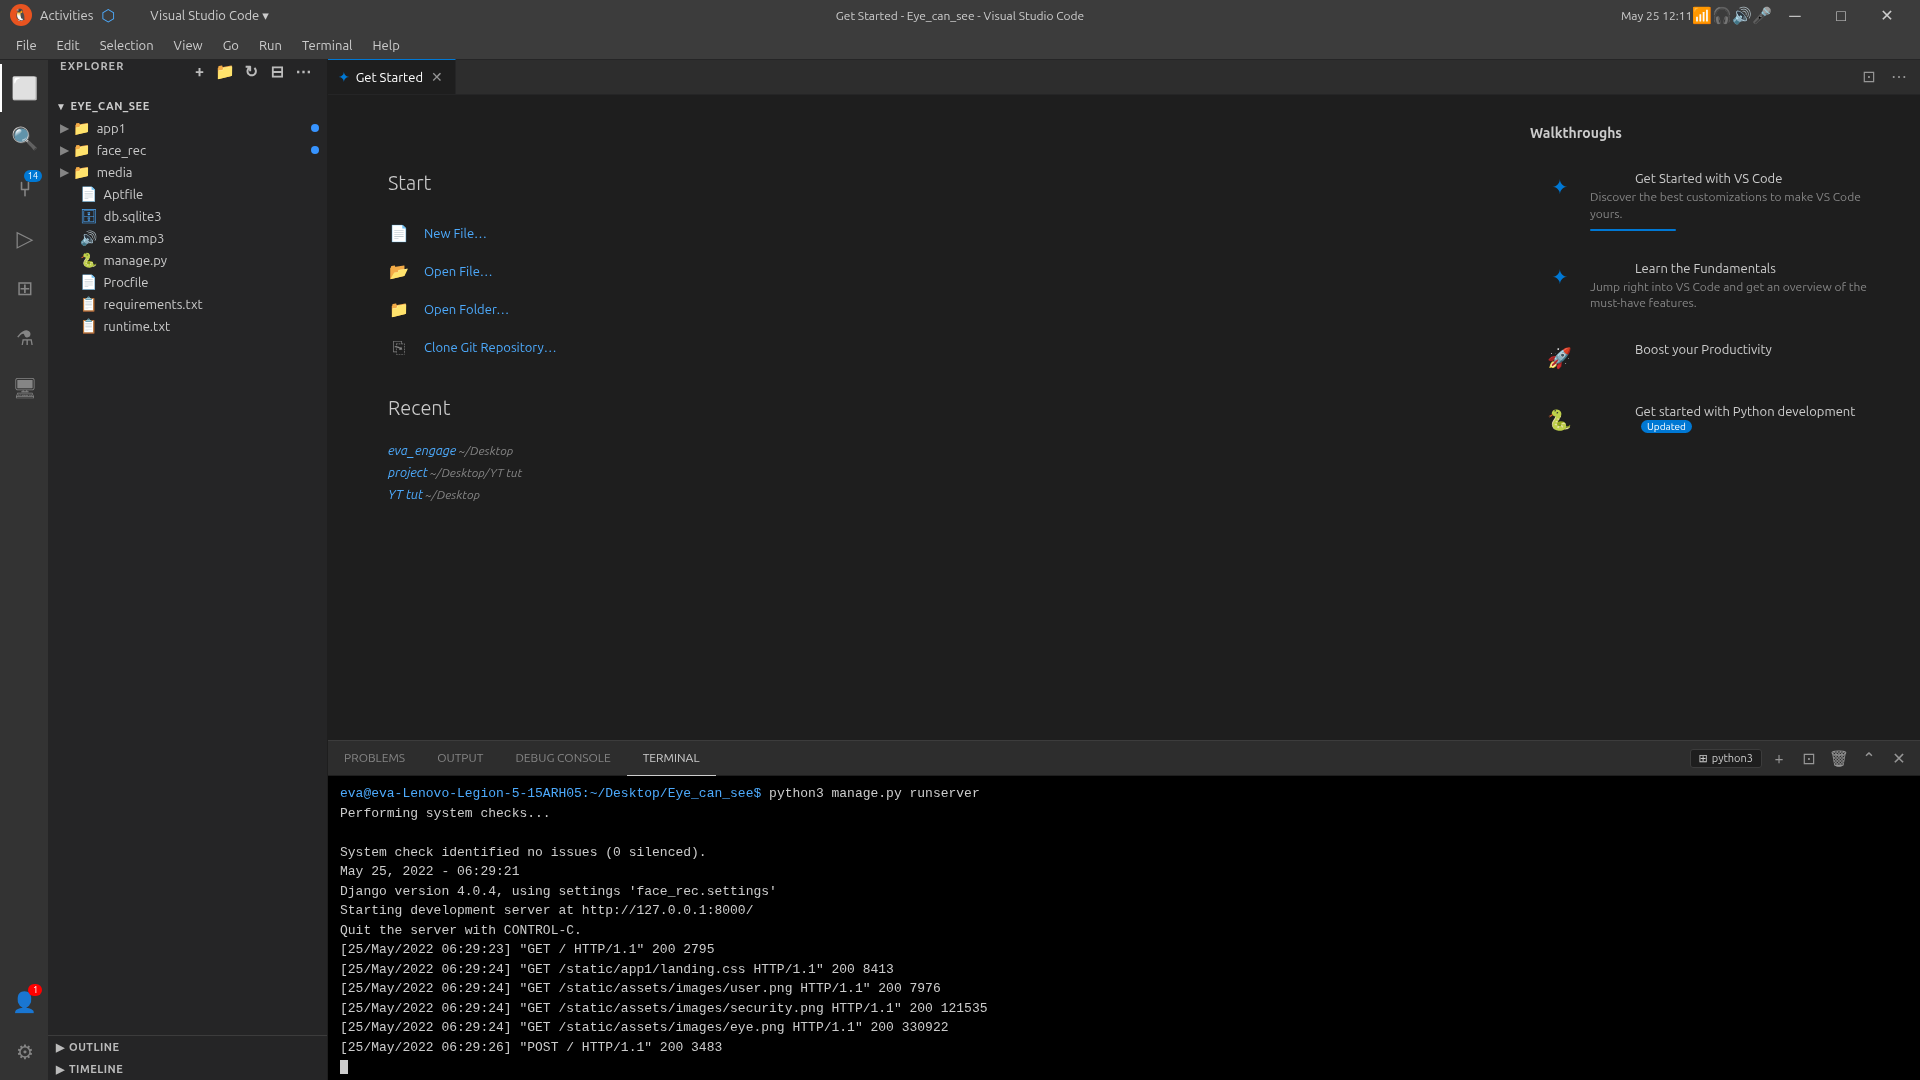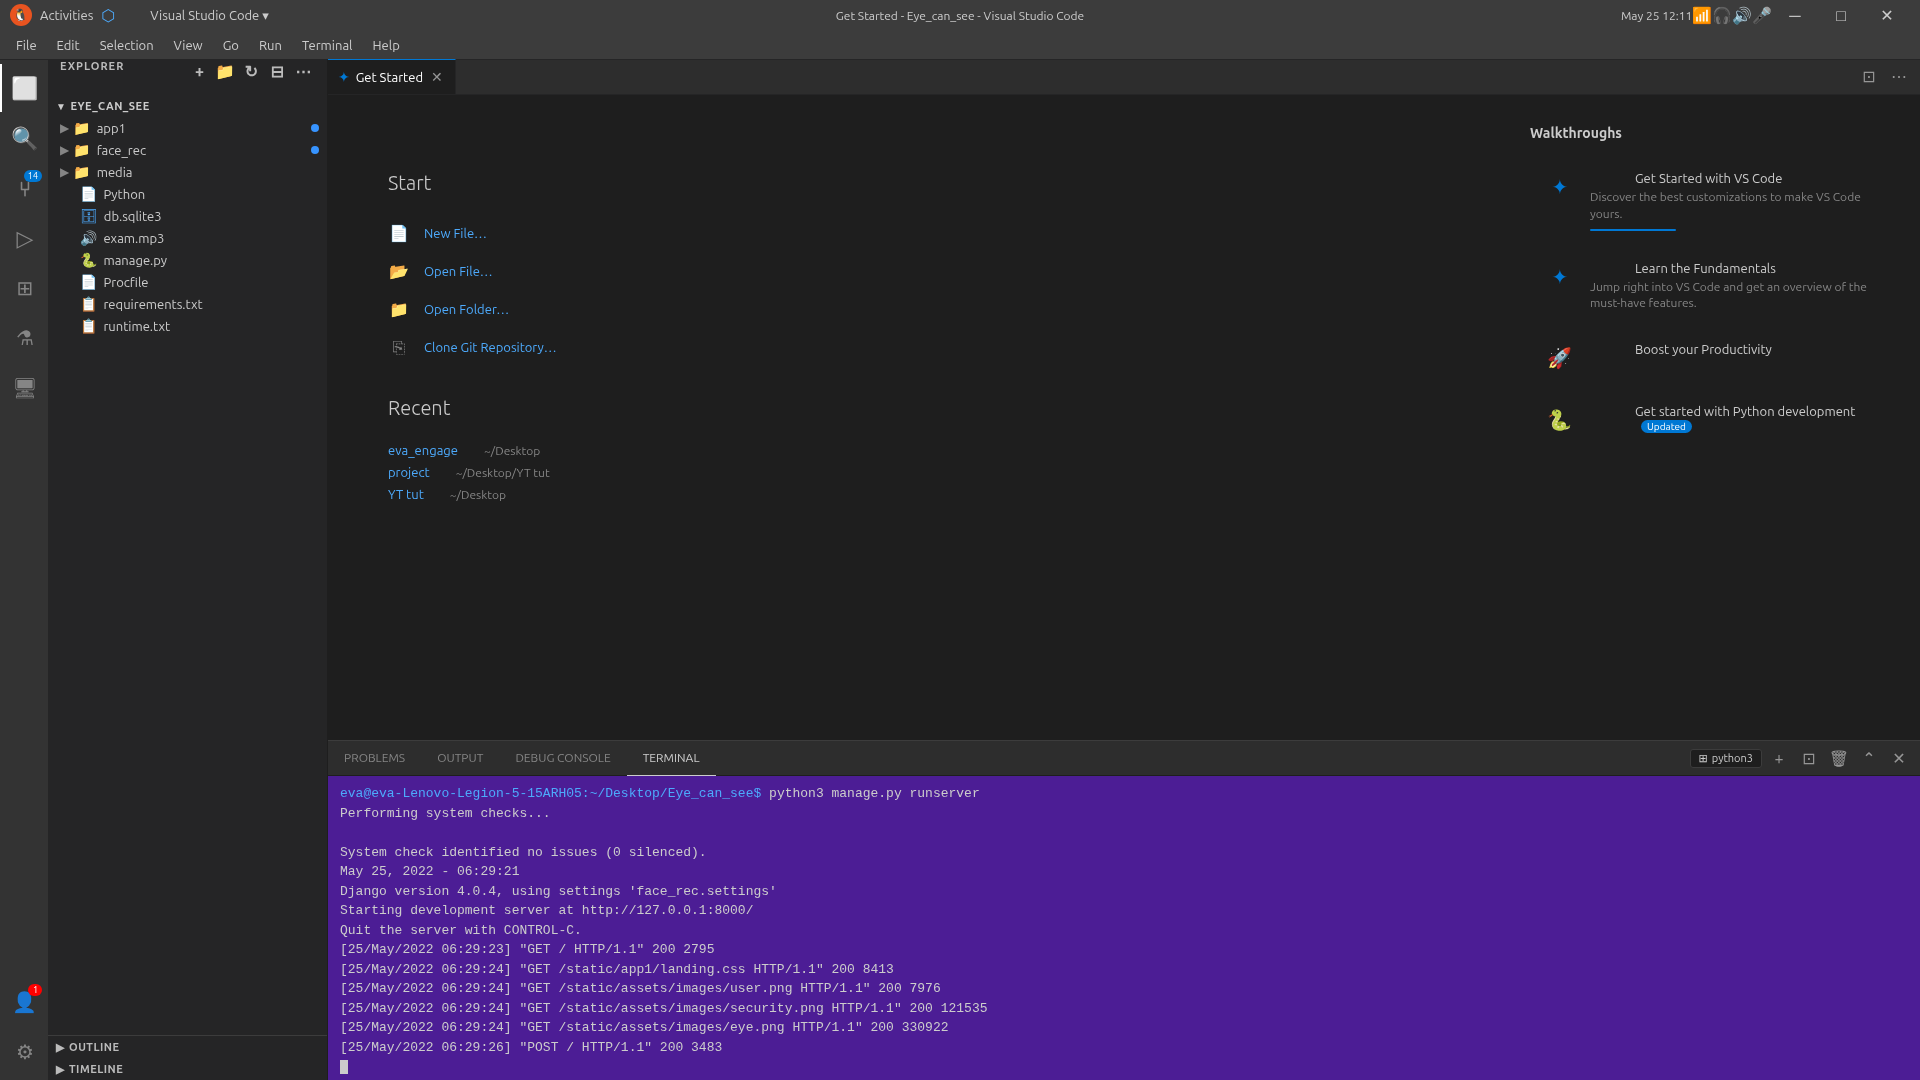--- a/index.html
+++ b/index.html
@@ -341,23 +341,24 @@
     .gs-item-text {
       color: #4daafc;
       font-size: 13px;
       text-align: right;
     }
 
     .gs-recent-section { margin-top: 30px; }
     .gs-recent-item {
       display: flex;
       align-items: baseline;
-      gap: 26px;
+      gap: 2px;
       padding: 4px 0;
       cursor: pointer;
+      font-style: italic;
     }
     .gs-recent-name {
       color: #4daafc;
       font-size: 13px;
     }
     .gs-recent-path {
       color: #858585;
       font-size: 12px;
     }
 
@@ -464,21 +465,21 @@
       border-radius: 3px;
     }
 
     #terminal-content {
       flex: 1;
       padding: 8px 12px;
       font-family: 'Courier New', monospace;
       font-size: 13px;
       color: #cccccc;
       overflow-y: auto;
-      background: #4c1d95;
+      background: #000000;
     }
     .term-prompt { color: #4daafc; }
     .term-cmd { color: #cccccc; }
     .term-line { line-height: 1.5; }
     .term-cursor {
       display: inline-block;
       width: 8px;
       height: 14px;
       background: #cccccc;
       vertical-align: text-bottom;
@@ -619,21 +620,21 @@
       </div>
 
       <div class="tree-item">
         <span class="chevron">▶</span>
         <span class="file-icon" style="color:#dcb67a;">📁</span>
         <span>media</span>
       </div>
 
       <div class="tree-item" style="padding-left:32px;">
         <span class="file-icon" style="color:#858585;">📄</span>
-        <span>Python</span>
+        <span>Aptfile</span>
       </div>
 
       <div class="tree-item" style="padding-left:32px;">
         <span class="file-icon" style="color:#4daafc;">🗄</span>
         <span>db.sqlite3</span>
       </div>
 
       <div class="tree-item" style="padding-left:32px;">
         <span class="file-icon" style="color:#e8b84b;">🔊</span>
         <span>exam.mp3</span>

